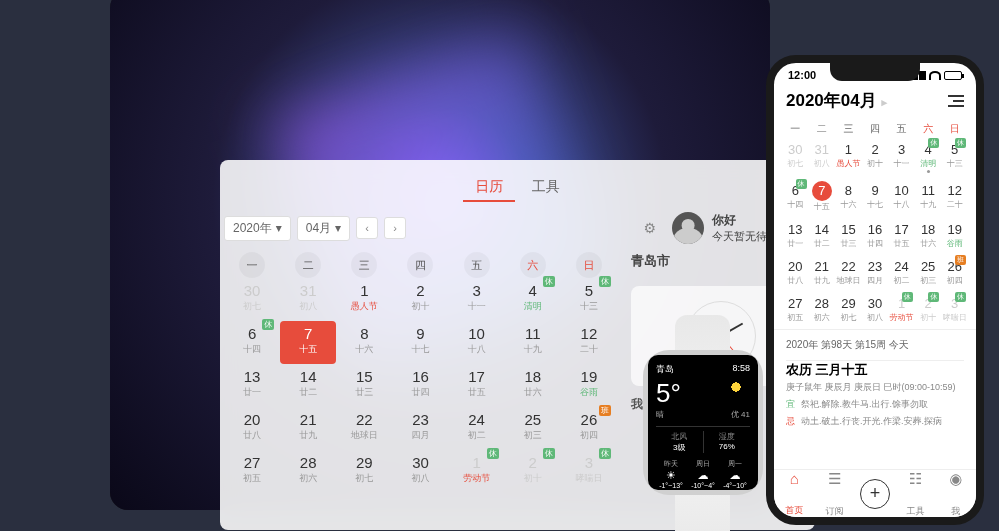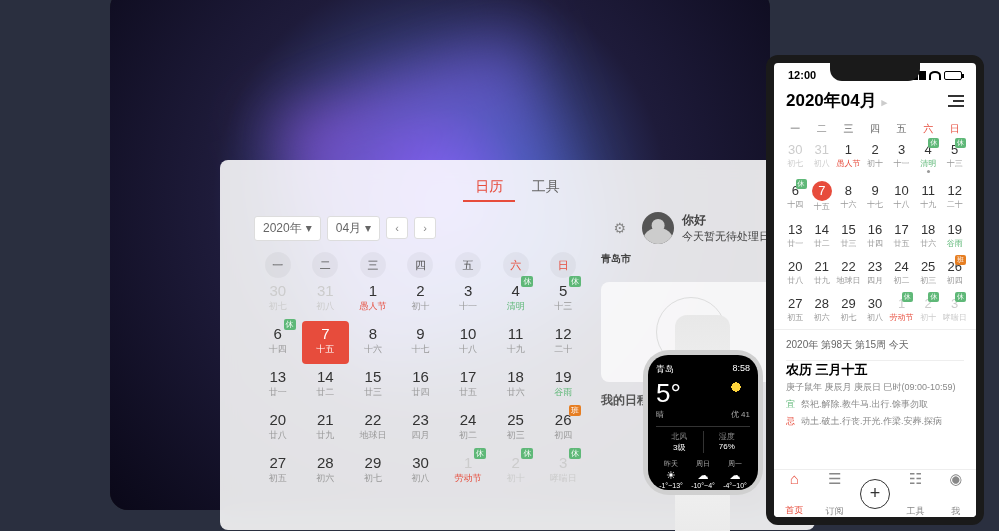--- a/index.html
+++ b/index.html
@@ -4,21 +4,21 @@
 <style>
 * { margin: 0; padding: 0; box-sizing: border-box; font-family: -apple-system, "PingFang SC", "Microsoft YaHei", sans-serif; }
 body { background: #2a2f3f; width: 999px; height: 531px; overflow: hidden; position: relative; }
 
 
 .laptop-frame { position: absolute; left: 110px; top: -10px; width: 660px; height: 520px; background: #1a1a1a; border-radius: 18px; overflow: hidden; }
 .wallpaper { width: 100%; height: 100%; background: radial-gradient(circle at 50% 40%, #8b5cf6 0%, #3b4a8f 20%, #1e1b3a 50%, #0a0818 100%); position: absolute; }
 .wallpaper::before { content:''; position:absolute; left:30%; top:15%; width:40%; height:50%; background: linear-gradient(135deg, rgba(168,85,247,0.6), rgba(59,130,246,0.4)); filter: blur(30px); transform: rotate(-20deg); }
 
 
-.desktop-cal { position: absolute; left: 220px; top: 160px; width: 595px; height: 370px; background: rgba(255,255,255,0.88); border-radius: 8px; padding: 14px 34px; backdrop-filter: blur(10px); }
+.desktop-cal { position: absolute; left: 220px; top: 160px; width: 595px; height: 370px; background: rgba(255,255,255,0.88); border-radius: 8px; padding: 14px 4px; backdrop-filter: blur(10px); }
 .desk-tabs { text-align: center; margin-bottom: 10px; }
 .desk-tabs span { display: inline-block; padding: 4px 12px; font-size: 14px; color: #666; cursor: pointer; }
 .desk-tabs span.active { color: #e74c3c; border-bottom: 2px solid #e74c3c; }
 .desk-header { display: flex; align-items: center; gap: 6px; margin-bottom: 8px; }
 .ym-pick { background: #fff; border: 1px solid #ddd; border-radius: 3px; padding: 3px 8px; font-size: 12px; color: #666; display: inline-flex; align-items: center; gap: 4px; }
 .nav-btn { width: 22px; height: 22px; background: #fff; border: 1px solid #ddd; border-radius: 3px; font-size: 11px; color: #888; display: inline-flex; align-items: center; justify-content: center; }
 .filter-ic { margin-left: auto; margin-right: 10px; color: #888; font-size: 14px; }
 .user-sec { display: flex; align-items: center; gap: 8px; }
 .avatar { width: 32px; height: 32px; border-radius: 50%; background: #555; position: relative; overflow: hidden; }
 .avatar::before { content:''; position:absolute; left:50%; top:22%; width:40%; height:40%; background:#ccc; border-radius:50%; transform:translateX(-50%); }
@@ -35,29 +35,29 @@
 .dcell .n { font-size: 15px; color: #333; }
 .dcell .s { font-size: 9px; color: #999; display: block; }
 .dcell.dim .n, .dcell.dim .s { color: #ccc; }
 .dcell.sel { background: #e74c3c; border-radius: 4px; }
 .dcell.sel .n, .dcell.sel .s { color: #fff; }
 .dcell.term .s { color: #5fb878; }
 .dcell.fest .s { color: #e74c3c; }
 .badge-x { position: absolute; top: -2px; right: 6px; font-size: 8px; background: #5fb878; color: #fff; padding: 0 2px; border-radius: 2px; }
 .badge-b { position: absolute; top: -2px; right: 6px; font-size: 8px; background: #e67e22; color: #fff; padding: 0 2px; border-radius: 2px; }
 .desk-side { width: 180px; }
-.city-nm { font-size: 10px; font-weight: 600; color: #444; margin-bottom: 16px; }
+.city-nm { font-size: 13px; font-weight: 600; color: #444; margin-bottom: 16px; }
 .clock-box { background: rgba(255,255,255,0.7); border-radius: 8px; height: 100px; display: flex; align-items: center; justify-content: center; margin-bottom: 10px; }
 .clock-face { width: 70px; height: 70px; border: 1px solid #ddd; border-radius: 50%; position: relative; }
 .clock-face::before { content:''; position:absolute; left:50%; top:50%; width:2px; height:25px; background:#333; transform-origin:bottom; transform:translate(-50%,-100%) rotate(60deg);}
 .clock-face::after { content:''; position:absolute; left:50%; top:50%; width:1px; height:30px; background:#e74c3c; transform-origin:bottom; transform:translate(-50%,-100%) rotate(140deg);}
 .my-sched { font-size: 12px; color: #555; font-weight: 600; }
 
 
-.phone { position: absolute; right: 15px; top: 55px; width: 218px; height: 470px; background: #fff; border-radius: 12px; border: 8px solid #1a1a1a; overflow: hidden; }
+.phone { position: absolute; right: 15px; top: 55px; width: 218px; height: 470px; background: #fff; border-radius: 30px; border: 8px solid #1a1a1a; overflow: hidden; }
 .notch { position: absolute; left: 50%; top: -2px; transform: translateX(-50%); width: 90px; height: 20px; background: #1a1a1a; border-radius: 0 0 12px 12px; z-index: 5; }
 .statusbar { display: flex; justify-content: space-between; padding: 6px 14px 2px; font-size: 11px; font-weight: 600; }
 .stat-ic { display: flex; gap: 3px; align-items: center; }
 .sig, .wifi, .batt { display: inline-block; }
 .sig { width: 14px; height: 9px; background: linear-gradient(to right, #000 0 20%, transparent 20% 25%, #000 25% 45%, transparent 45% 50%, #000 50% 70%, transparent 70% 75%, #000 75% 100%); }
 .wifi { width: 12px; height: 9px; border-radius: 50% 50% 0 0; border: 2px solid #000; border-bottom: none; }
 .batt { width: 18px; height: 9px; border: 1px solid #000; border-radius: 2px; position: relative; }
 .batt::after { content:''; position:absolute; right:-3px; top:2px; width:2px; height:4px; background:#000; }
 .ph-head { display: flex; justify-content: space-between; align-items: center; padding: 6px 12px; }
 .ph-title { font-size: 17px; font-weight: 700; }
@@ -89,21 +89,21 @@
 .tabbar .tb { flex: 1; display: flex; flex-direction: column; align-items: center; justify-content: center; gap: 2px; }
 .tb-ic { width: 18px; height: 18px; display: flex; align-items: center; justify-content: center; font-size: 15px; color: #888; }
 .tb.active .tb-ic, .tb.active .tb-lb { color: #e74c3c; }
 .tb-lb { font-size: 9px; color: #888; margin-top: 15px; }
 .tb.plus .tb-ic { width: 30px; height: 30px; border: 1px solid #333; border-radius: 50%; color: #333; font-size: 18px; }
 
 
 .watch-wrap { position: absolute; left: 625px; top: 315px; width: 155px; height: 240px; }
 .watch-band { position: absolute; left: 50px; top: 0; width: 55px; height: 100%; background: linear-gradient(#e8e8e8, #f5f5f5, #e8e8e8); border-radius: 12px; }
 .watch-case { position: absolute; left: 18px; top: 35px; width: 120px; height: 145px; background: #d0d0d0; border-radius: 26px; padding: 5px; }
-.watch-screen { width: 100%; height: 100%; background: #000; border-radius: 20px; color: #fff; padding: 8px; font-size: 9px; position: relative; }
+.watch-screen { width: 100%; height: 100%; background: #000; border-radius: 10px; color: #fff; padding: 8px; font-size: 9px; position: relative; }
 .w-top { display: flex; justify-content: space-between; font-size: 9px; }
 .w-temp { font-size: 26px; font-weight: 300; margin-top: 2px; }
 .w-cond { display: flex; justify-content: space-between; font-size: 8px; color: #aaa; }
 .sun-ic { width: 16px; height: 16px; background: radial-gradient(circle, #ffd43b 40%, transparent 42%); position: absolute; right: 14px; top: 24px; }
 .w-mid { display: flex; margin-top: 6px; border-top: 1px solid #333; padding-top: 4px; }
 .w-mid > div { flex: 1; text-align: center; font-size: 8px; }
 .w-mid .lbl { color: #888; } .w-mid .val { color: #fff; }
 .w-mid > div:first-child { border-right: 1px solid #333; }
 .w-bot { display: flex; margin-top: 6px; gap: 2px; }
 .w-bot > div { flex: 1; text-align: center; font-size: 7px; }

